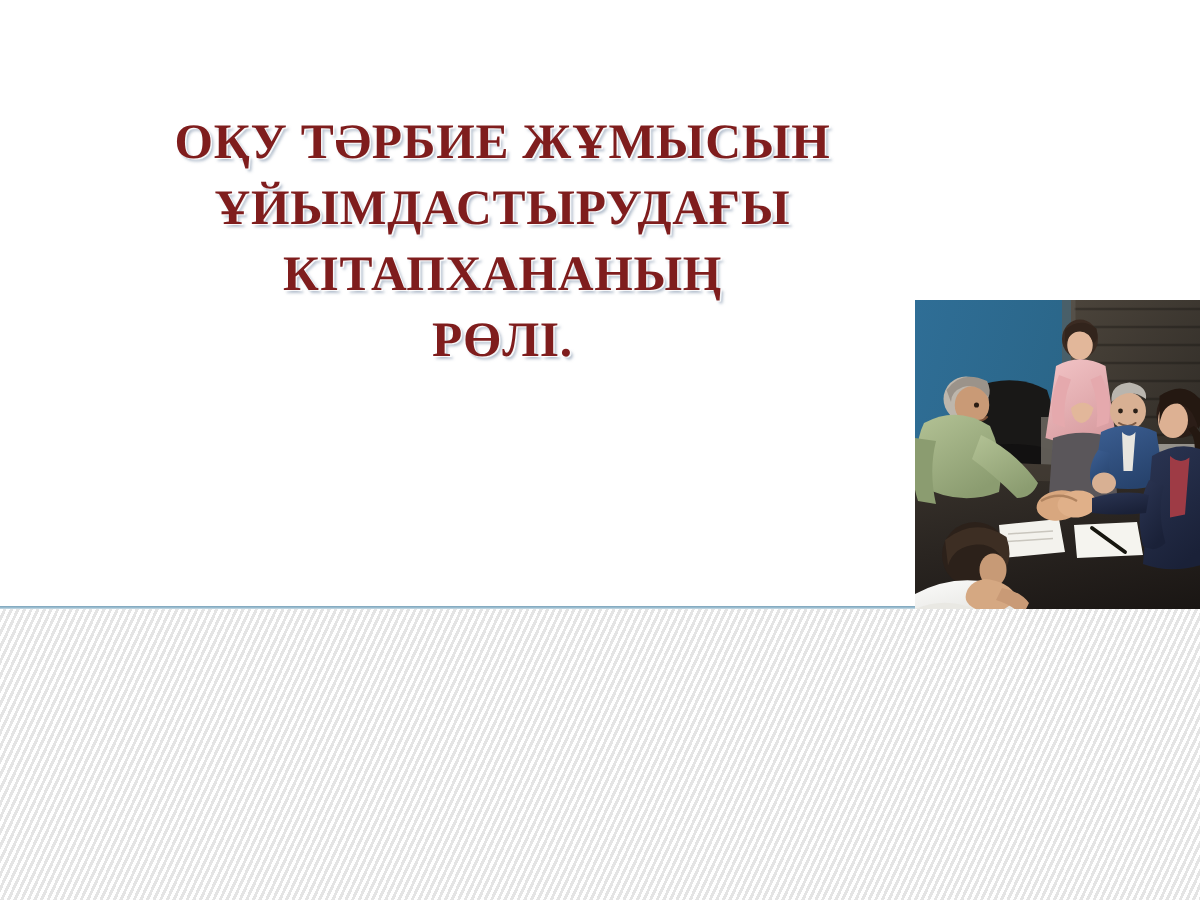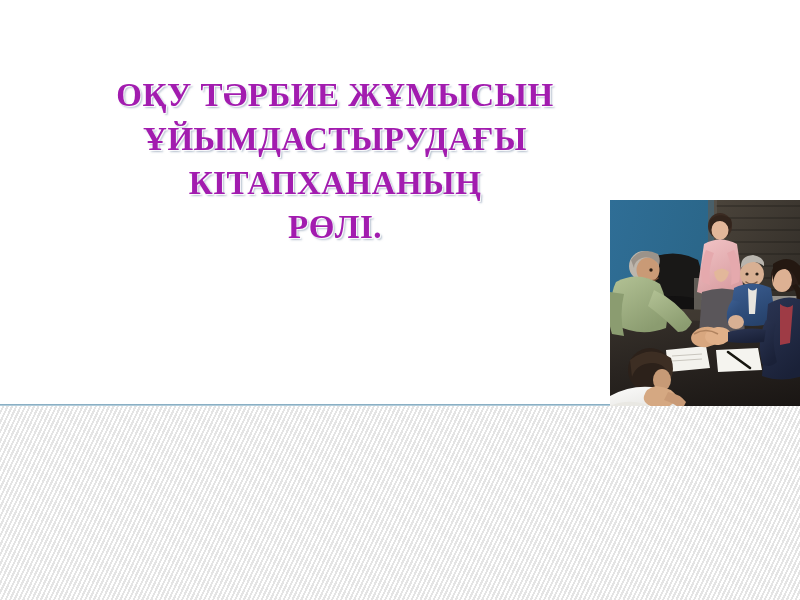--- a/index.html
+++ b/index.html
@@ -47,21 +47,21 @@
     width: 590px;
     text-align: center;
   }
   .title-text {
     margin: 0;
     font-family: "Liberation Serif", "DejaVu Serif", serif;
     font-weight: bold;
     font-size: 33px;
     line-height: 1.33;
     letter-spacing: 0.5px;
-    color: #a21caf;
+    color: #7f1d1d;
     text-shadow: 1px 1px 0 rgba(255,255,255,0.85),
                  2px 2px 2px rgba(120,140,165,0.55);
     white-space: pre-line;
   }
 
   
   .photo-frame {
     position: absolute;
     left: 610px;
     top: 200px;

